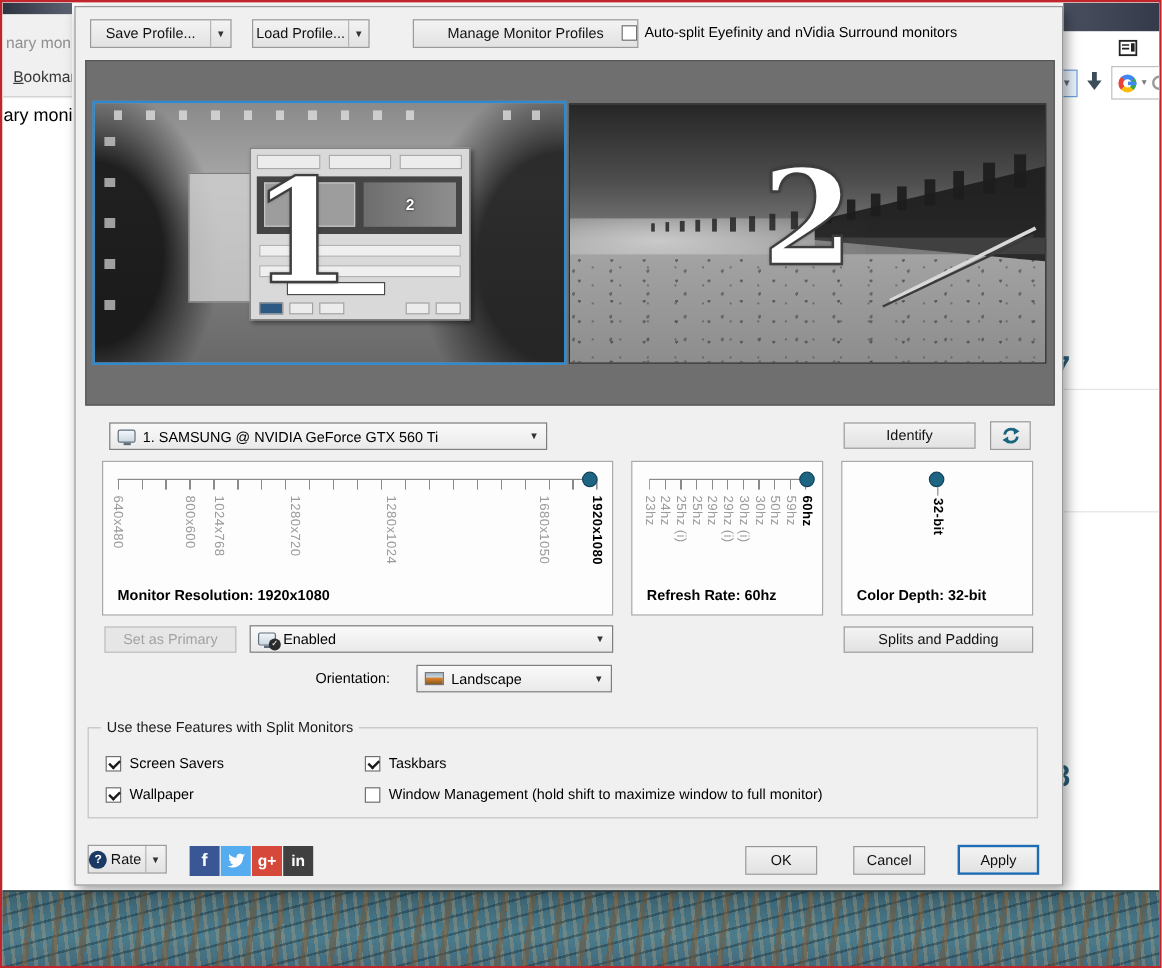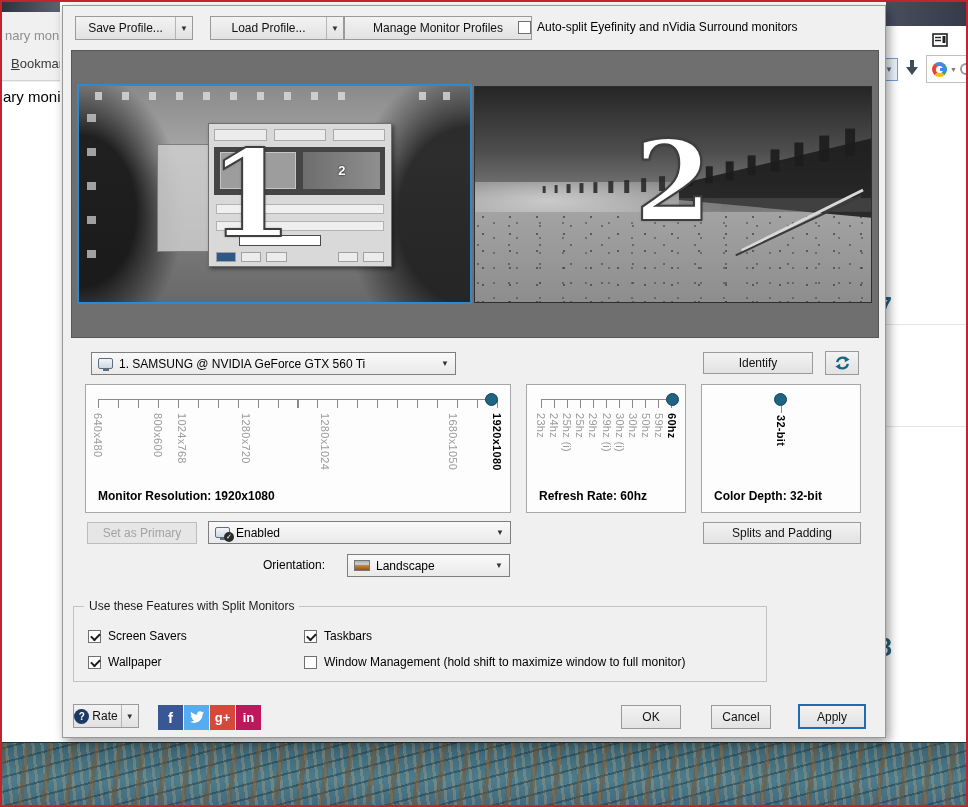--- a/index.html
+++ b/index.html
@@ -48,21 +48,21 @@
       border:1px solid #979797;box-shadow:3px 4px 10px rgba(0,0,0,.4);}
   .btn{position:absolute;height:24px;background:linear-gradient(#f3f3f3,#e2e2e2);
       border:1px solid #9a9a9a;font-size:12px;color:#111;display:flex;align-items:center;
       justify-content:center;cursor:default;}
   .split .lbl{flex:1;text-align:center;}
   .split .dd{width:17px;align-self:stretch;display:flex;align-items:center;justify-content:center;
       border-left:1px solid #b5b5b5;font-size:8px;color:#333;}
   .arrow{font-size:8px;color:#333;}
   
   .tb-save{left:12px;top:10px;width:118px;}
-  .tb-load{left:147px;top:10px;width:134px;}
+  .tb-load{left:147px;top:10px;width:98px;}
   .tb-manage{left:281px;top:10px;width:188px;}
   .cb{width:13px;height:13px;background:#fff;border:1px solid #707070;display:inline-block;
       position:relative;flex:0 0 auto;}
   .cb.checked::after{content:"";position:absolute;left:2px;top:2px;width:7px;height:4px;
       border-left:2px solid #1c1c1c;border-bottom:2px solid #1c1c1c;transform:rotate(-45deg);}
   .tb-autosplit{position:absolute;left:455px;top:14px;display:flex;align-items:center;gap:6px;
       font-size:12px;color:#000;}
   
   .preview{position:absolute;left:8px;top:44px;width:808px;height:288px;background:#6f6f6f;
       border:1px solid #565656;}
@@ -148,21 +148,21 @@
   .caption{position:absolute;left:12px;bottom:9px;font-size:12px;font-weight:700;color:#000;white-space:nowrap;}
   
   .btn-primary{left:24px;top:516px;width:110px;height:22px;background:#e6e6e6;color:#a3a3a3;border-color:#bdbdbd;}
   .sel-enabled{left:145px;top:515px;width:303px;}
   .lbl-orient{position:absolute;left:200px;top:552px;width:78px;font-size:12px;text-align:left;color:#000;}
   .sel-orient{left:284px;top:548px;width:163px;}
   .land-glyph{width:16px;height:11px;flex:0 0 auto;border:1px solid #777;
       background:linear-gradient(180deg,#9db3c8 0%,#c9d6e2 38%,#e0872e 42%,#8a5a1e 100%);}
   .btn-splits{left:640px;top:516px;width:158px;height:22px;}
   
-  .features-box{position:absolute;left:10px;top:600px;width:694px;height:76px;border:1px solid #c3c3c3;}
+  .features-box{position:absolute;left:10px;top:600px;width:792px;height:76px;border:1px solid #c3c3c3;}
   .features-box .legend{position:absolute;left:10px;top:-8px;background:#f0f0f0;padding:0 5px;
       font-size:12px;color:#1a1a1a;}
   .features-grid{position:absolute;left:14px;top:16px;display:grid;grid-auto-flow:column;
       grid-template-rows:repeat(2,26px);grid-template-columns:216px auto;align-items:center;}
   .feat{display:flex;align-items:center;gap:7px;font-size:12px;color:#000;white-space:nowrap;}
   
   .btn-help{left:10px;top:698px;width:66px;height:24px;}
   .help-q{width:15px;height:15px;border-radius:50%;background:#1b3a63;color:#fff;font-size:10px;
       font-weight:700;line-height:15px;text-align:center;flex:0 0 auto;}
   .btn-help .lbl{flex:none;margin:0 3px;}
@@ -407,21 +407,21 @@
       <span class="dd">▼</span>
     </div>
     <div class="socials">
         <span class="social facebook" style="background: rgb(58, 87, 149);">f</span>
         <span class="social twitter" style="background: rgb(85, 172, 238);">
           <svg width="16" height="14" viewBox="0 0 16 14">
             <path fill="#fff" d="M15.4 1.7c-.55.25-1.1.42-1.7.5.6-.37 1.07-.95 1.3-1.64-.57.34-1.2.58-1.87.72C12.6.67 11.83.3 11 .3 9.4.3 8.1 1.6 8.1 3.2c0 .23.02.45.07.66C5.75 3.74 3.6 2.6 2.17.87c-.25.43-.4.93-.4 1.47 0 1 .52 1.9 1.3 2.42-.48-.02-.93-.15-1.32-.37v.04c0 1.4 1 2.58 2.33 2.85-.24.07-.5.1-.77.1-.19 0-.37-.02-.55-.05.37 1.15 1.44 2 2.7 2.02A5.85 5.85 0 0 1 .77 10.6c1.3.83 2.83 1.3 4.48 1.3 5.37 0 8.3-4.45 8.3-8.3v-.38c.57-.4 1.06-.92 1.45-1.5z"></path>
           </svg>
         </span>
         <span class="social google-plus" style="background: rgb(214, 73, 58);">g+</span>
-        <span class="social linkedin" style="background: #be185d;">in</span>
+        <span class="social linkedin" style="background: #404040;">in</span>
       </div>
     <div class="btn btn-ok">
       <span>OK</span>
     </div>
     <div class="btn btn-cancel">
       <span>Cancel</span>
     </div>
     <div class="btn btn-apply">
       <span>Apply</span>
     </div>

